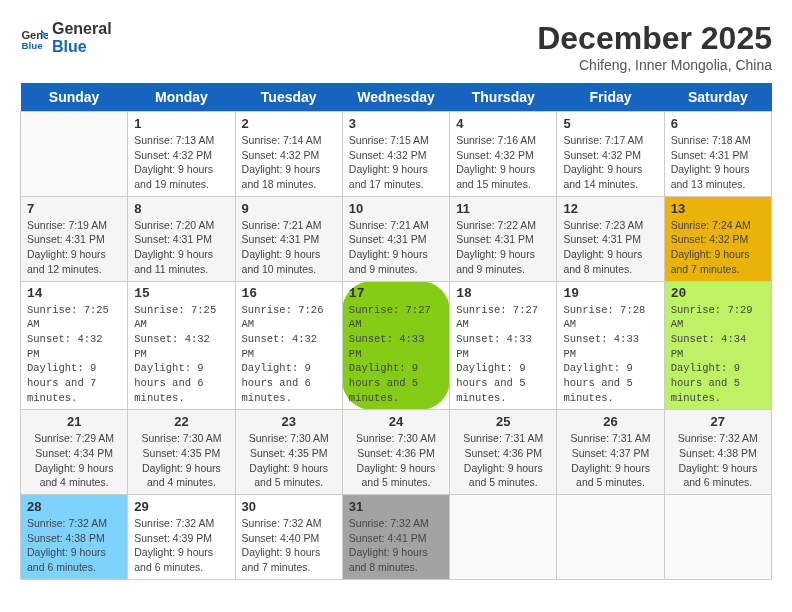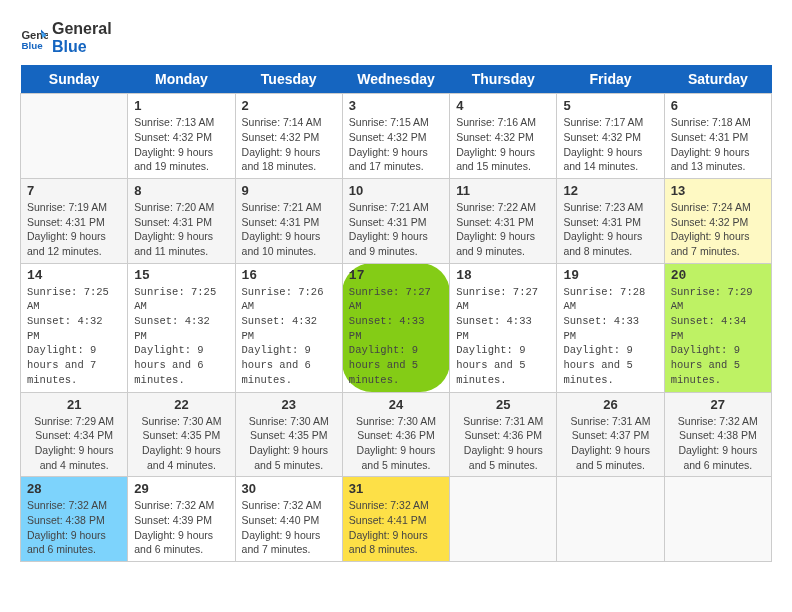--- a/index.html
+++ b/index.html
@@ -91,20 +91,24 @@
       <text x="2" y="22" font-size="16" font-weight="bold" fill="#333">General</text>
       <text x="2" y="36" font-size="14" font-weight="bold" fill="#1565c0">Blue</text>
       <polygon points="30,8 38,16 30,12" fill="#1565c0"></polygon>
       <polygon points="30,12 38,16 32,20" fill="#42a5f5"></polygon>
     </svg>
     <div style="display:flex; flex-direction:column; line-height:1.1;">
       <span style="font-size:16px; font-weight:bold; color:#333;">General</span>
       <span style="font-size:16px; font-weight:bold; color:#1565c0;">Blue</span>
     </div>
   </div>
+  <div class="title-area">
+    <div class="month-title">December 2025</div>
+    <div class="location">Chifeng, Inner Mongolia, China</div>
+  </div>
 </div>
 
 <table>
   <thead>
     <tr>
     <th class="day-header">Sunday</th>
         <th class="day-header">Monday</th>
         <th class="day-header">Tuesday</th>
         <th class="day-header">Wednesday</th>
         <th class="day-header">Thursday</th>
@@ -158,21 +162,21 @@
           <div class="cell-info">Sunrise: 7:21 AM<br>Sunset: 4:31 PM<br>Daylight: 9 hours and 9 minutes.</div>
         </td>
         <td style="background-color: rgb(245, 245, 245);">
           <span class="day-num">11</span>
           <div class="cell-info">Sunrise: 7:22 AM<br>Sunset: 4:31 PM<br>Daylight: 9 hours and 9 minutes.</div>
         </td>
         <td style="background-color: rgb(245, 245, 245);">
           <span class="day-num">12</span>
           <div class="cell-info">Sunrise: 7:23 AM<br>Sunset: 4:31 PM<br>Daylight: 9 hours and 8 minutes.</div>
         </td>
-        <td style="background-color: #fef9c3;">
+        <td style="background-color: #eab308;">
           <span class="day-num">13</span>
           <div class="cell-info">Sunrise: 7:24 AM<br>Sunset: 4:32 PM<br>Daylight: 9 hours and 7 minutes.</div>
         </td>
       </tr>
       <tr style="background-color: rgb(255, 255, 255); font-family: Liberation Mono, monospace;">
         <td style="background-color: rgb(255, 255, 255);">
           <span class="day-num">14</span>
           <div class="cell-info">Sunrise: 7:25 AM<br>Sunset: 4:32 PM<br>Daylight: 9 hours and 7 minutes.</div>
         </td>
         <td style="background-color: rgb(255, 255, 255);">
@@ -236,21 +240,21 @@
           <div class="cell-info">Sunrise: 7:32 AM<br>Sunset: 4:38 PM<br>Daylight: 9 hours and 6 minutes.</div>
         </td>
         <td style="background-color: rgb(255, 255, 255);">
           <span class="day-num">29</span>
           <div class="cell-info">Sunrise: 7:32 AM<br>Sunset: 4:39 PM<br>Daylight: 9 hours and 6 minutes.</div>
         </td>
         <td style="background-color: rgb(255, 255, 255);">
           <span class="day-num">30</span>
           <div class="cell-info">Sunrise: 7:32 AM<br>Sunset: 4:40 PM<br>Daylight: 9 hours and 7 minutes.</div>
         </td>
-        <td style="background-color: #fde047;">
+        <td style="background-color: #a3a3a3;">
           <span class="day-num">31</span>
           <div class="cell-info">Sunrise: 7:32 AM<br>Sunset: 4:41 PM<br>Daylight: 9 hours and 8 minutes.</div>
         </td>
         <td class="empty" style="background-color: rgb(249, 249, 249);"></td>
         <td class="empty" style="background-color: rgb(249, 249, 249);"></td>
         <td class="empty" style="background-color: rgb(249, 249, 249);"></td>
       </tr>
     </tbody>
 </table>
 

